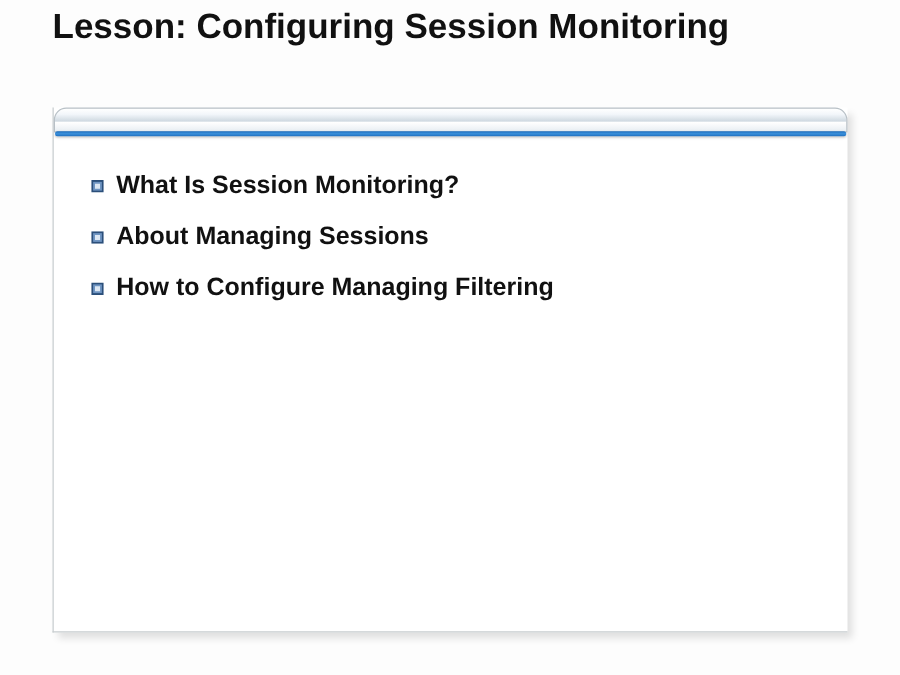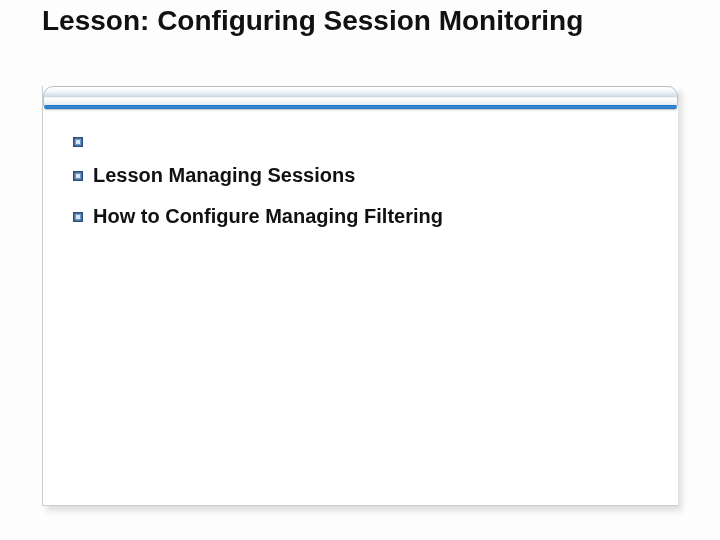--- a/index.html
+++ b/index.html
@@ -95,31 +95,32 @@
     <div class="panel-body">
 
       <div class="bullet-item">
         <span class="bullet-mark">
           <svg viewBox="0 0 10 10" width="10" height="10">
             <rect x="0" y="0" width="10" height="10" fill="#2b4f7a"></rect>
             <rect x="1.5" y="1.5" width="7" height="7" fill="#6f95c2"></rect>
             <rect x="3" y="3" width="4" height="4" fill="#dce7f3"></rect>
           </svg>
         </span>
+        <span class="bullet-text">What Is Session Monitoring?</span>
       </div>
 
       <div class="bullet-item">
         <span class="bullet-mark">
           <svg viewBox="0 0 10 10" width="10" height="10">
             <rect x="0" y="0" width="10" height="10" fill="#2b4f7a"></rect>
             <rect x="1.5" y="1.5" width="7" height="7" fill="#6f95c2"></rect>
             <rect x="3" y="3" width="4" height="4" fill="#dce7f3"></rect>
           </svg>
         </span>
-        <span class="bullet-text">Lesson Managing Sessions</span>
+        <span class="bullet-text">About Managing Sessions</span>
       </div>
 
       <div class="bullet-item">
         <span class="bullet-mark">
           <svg viewBox="0 0 10 10" width="10" height="10">
             <rect x="0" y="0" width="10" height="10" fill="#2b4f7a"></rect>
             <rect x="1.5" y="1.5" width="7" height="7" fill="#6f95c2"></rect>
             <rect x="3" y="3" width="4" height="4" fill="#dce7f3"></rect>
           </svg>
         </span>

